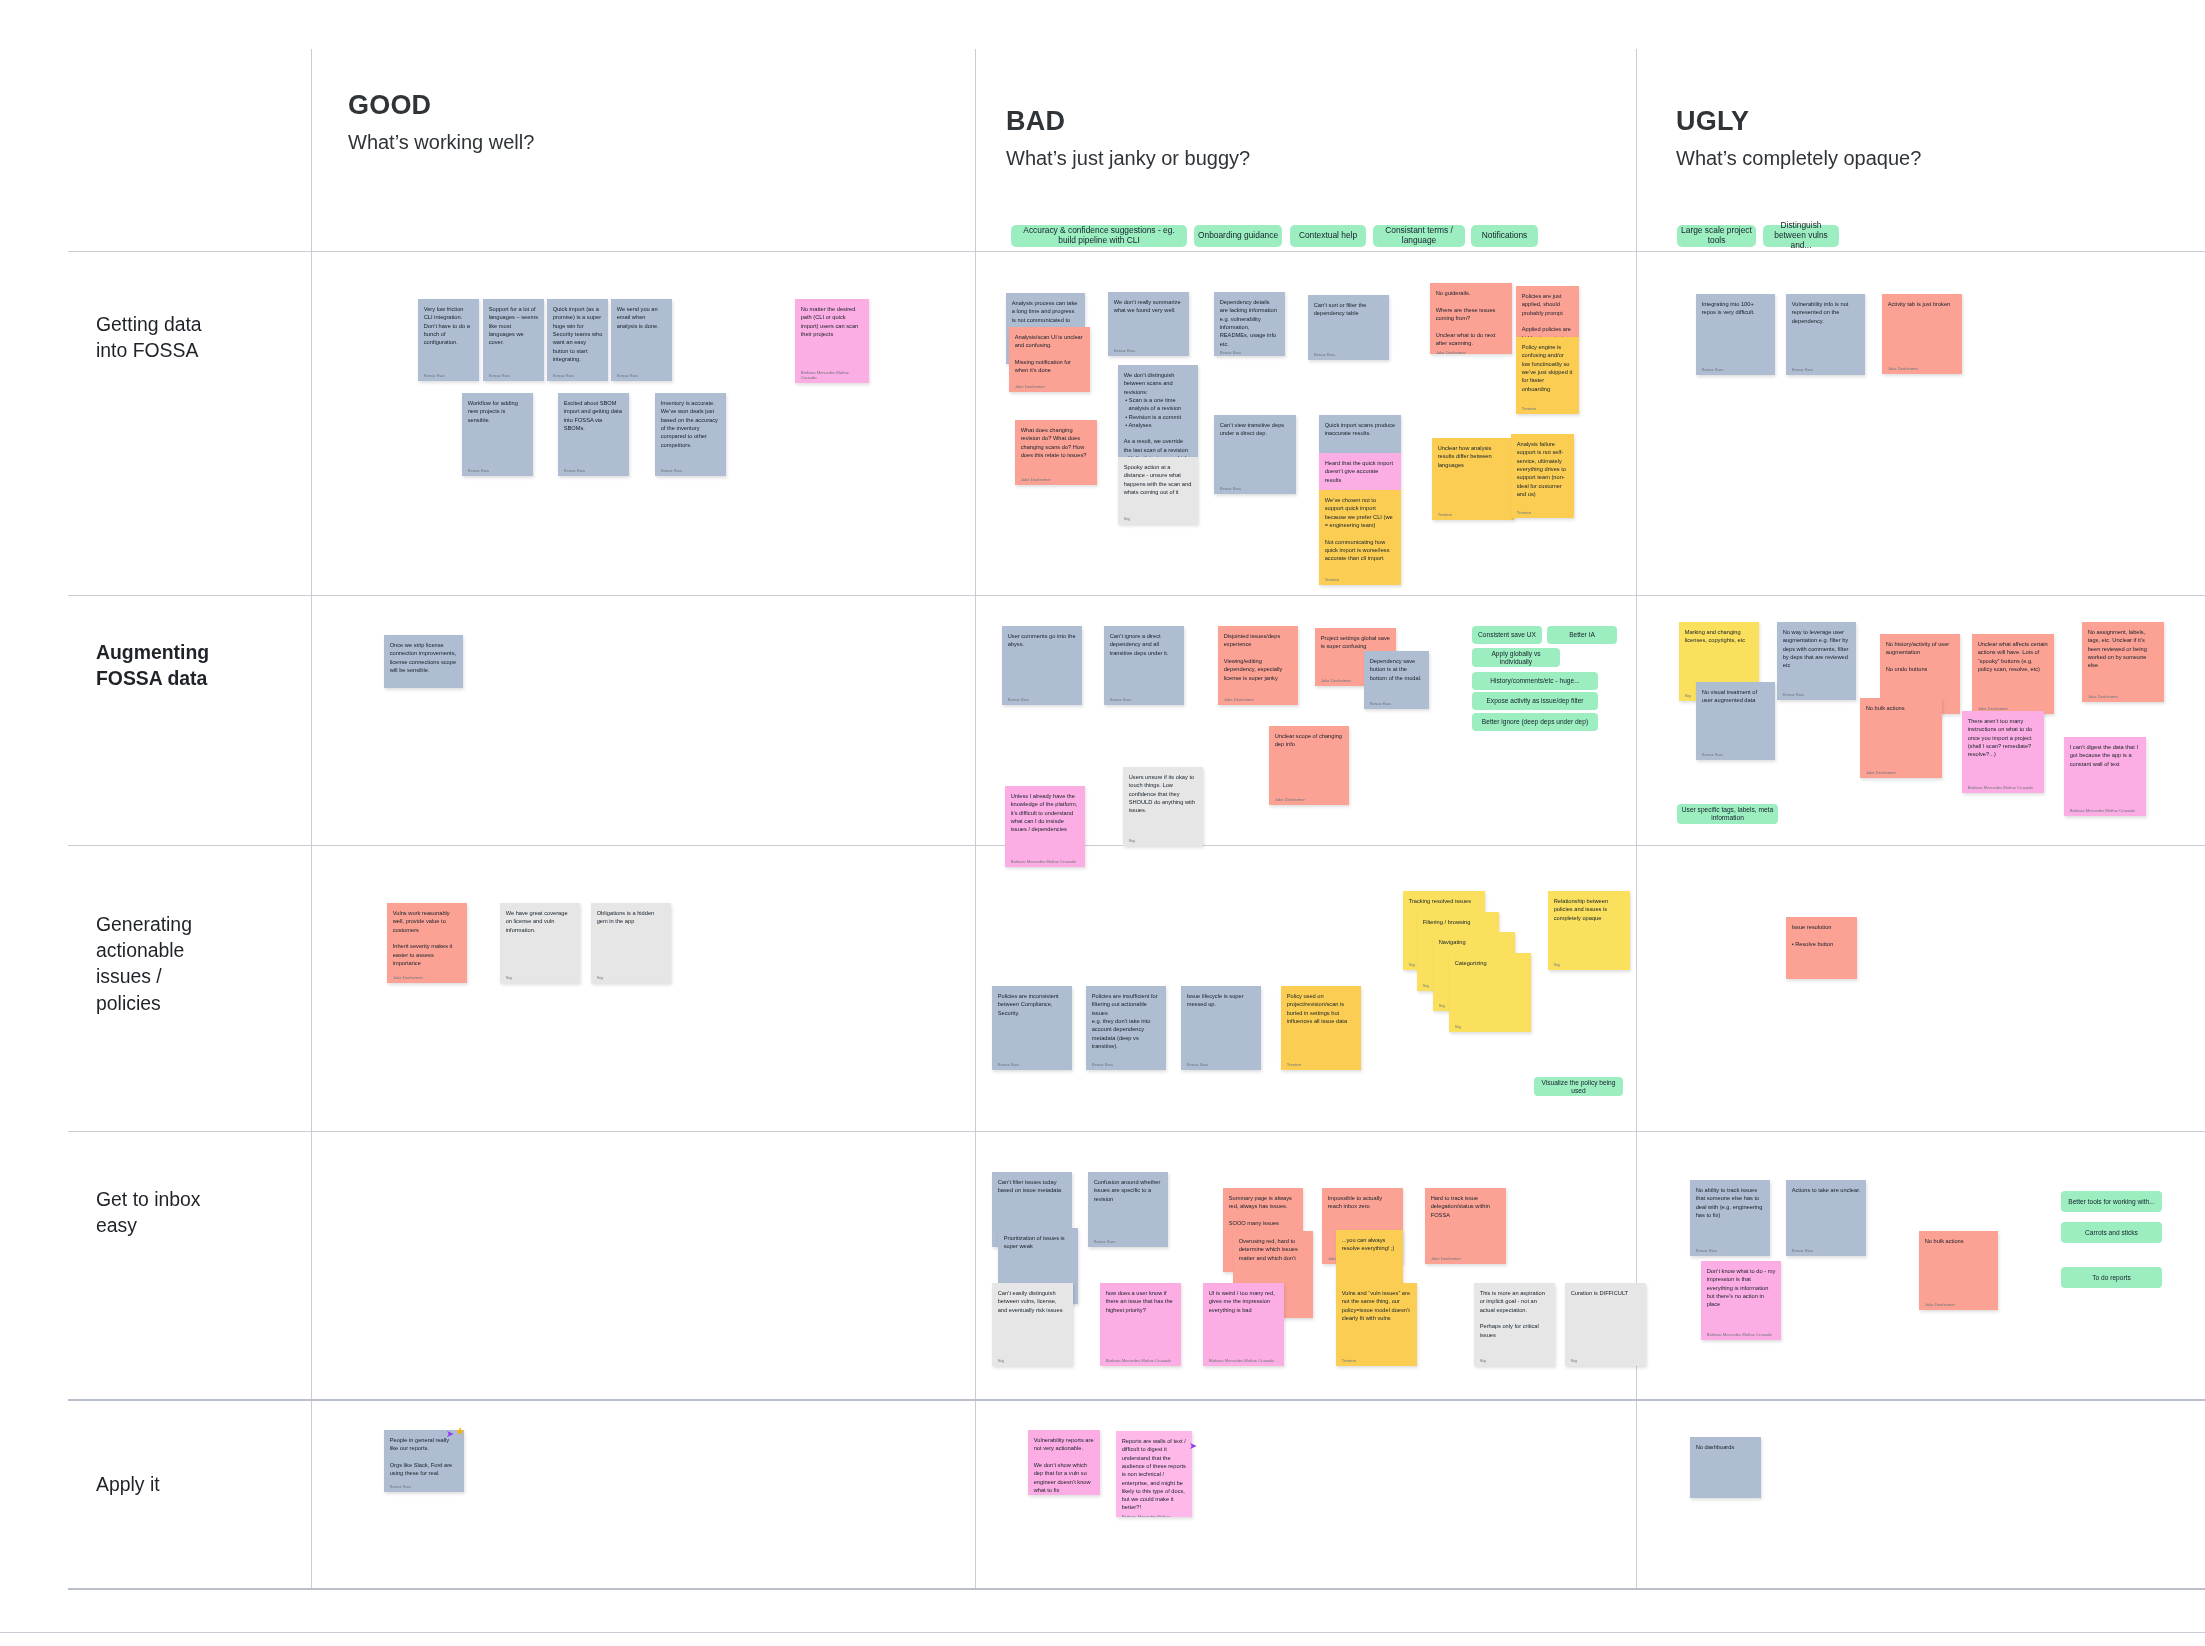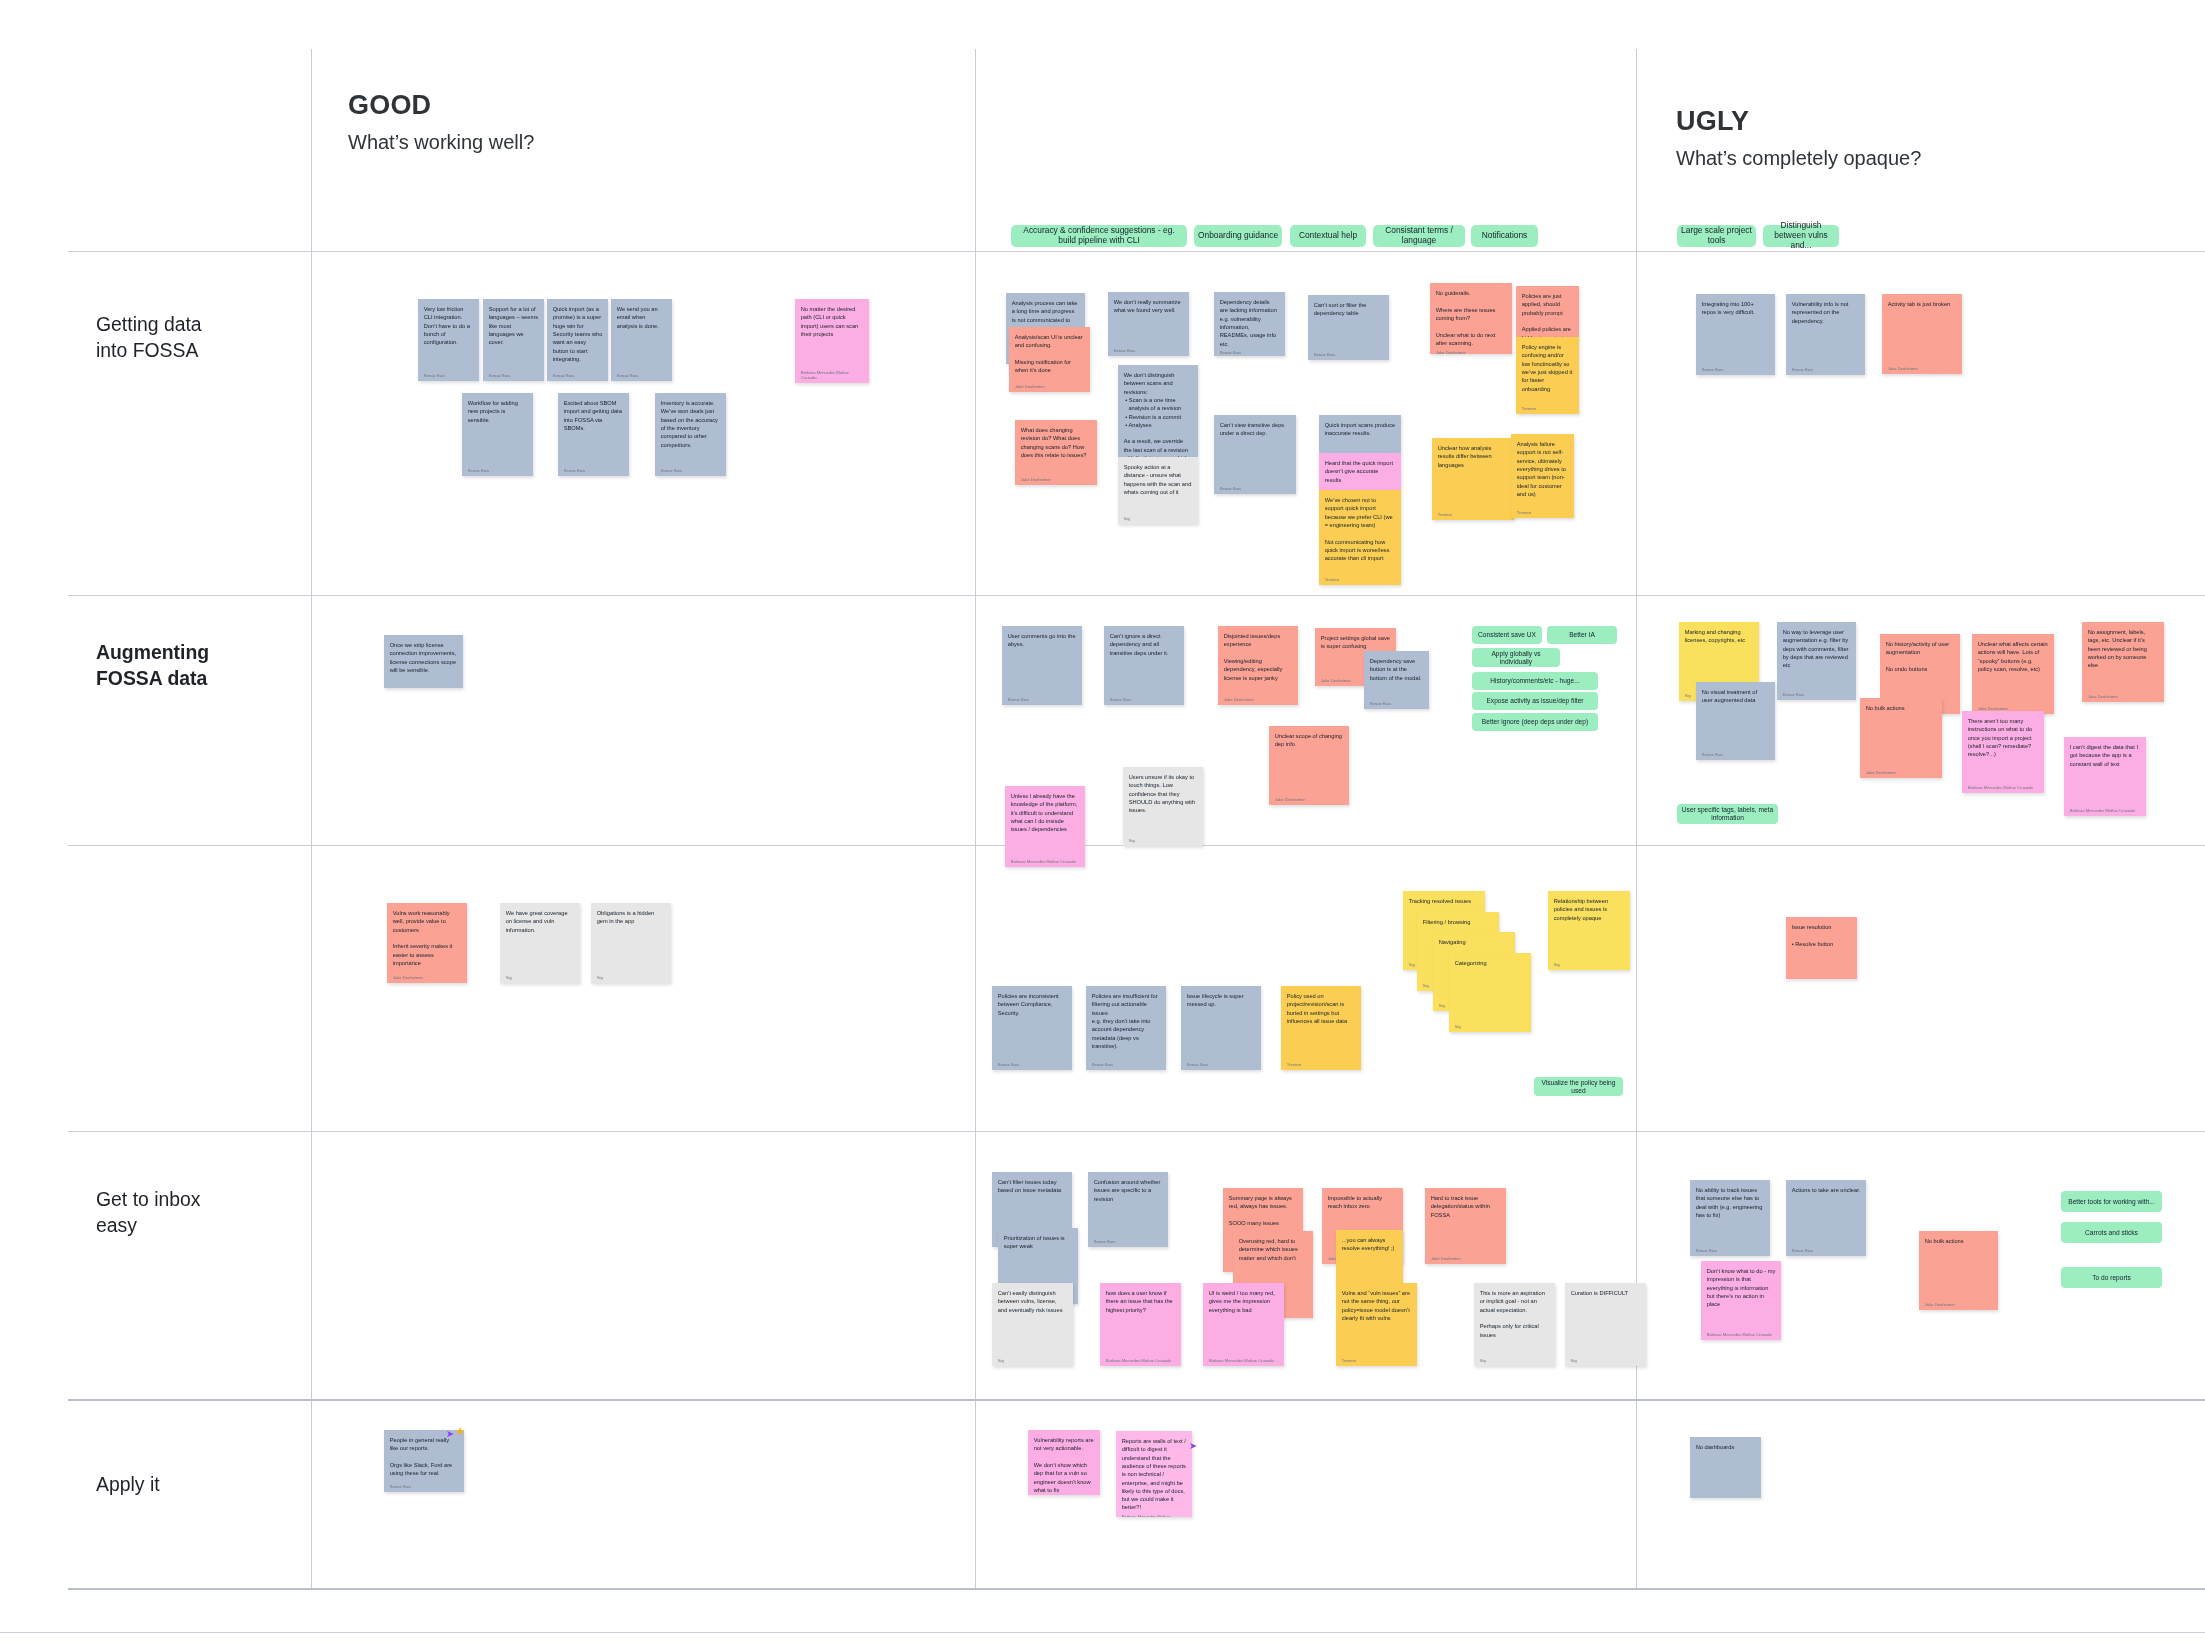--- a/index.html
+++ b/index.html
@@ -84,38 +84,46 @@
   <div class="hline" style="left:68px; top:845px; width:2225px;"></div>
   <div class="hline" style="left:68px; top:1131px; width:2225px;"></div>
   <div class="hline thick" style="left:68px; top:1399px; width:2225px;"></div>
   <div class="hline thick" style="left:68px; top:1588px; width:2225px;"></div>
   <div class="hline" style="left:0px; top:1632px; width:2361px;"></div>
 
   <div class="col-head" style="left:348px; top:92px;">
     <div class="col-title">GOOD</div>
     <div class="col-sub">What’s working well?</div>
   </div>
+  <div class="col-head" style="left:1006px; top:108px;">
+    <div class="col-title">BAD</div>
+    <div class="col-sub">What’s just janky or buggy?</div>
+  </div>
   <div class="col-head" style="left:1676px; top:108px;">
     <div class="col-title">UGLY</div>
     <div class="col-sub">What’s completely opaque?</div>
   </div>
 
   <div class="tag big" style="left:1011px; top:225px; width:176px; height:21.6px;">Accuracy &amp; confidence suggestions - eg. build pipeline with CLI</div>
   <div class="tag big" style="left:1194px; top:225px; width:88px; height:21.6px;">Onboarding guidance</div>
   <div class="tag big" style="left:1290px; top:225px; width:76px; height:21.6px;">Contextual help</div>
   <div class="tag big" style="left:1373px; top:225px; width:92px; height:21.6px;">Consistant terms / language</div>
   <div class="tag big" style="left:1471px; top:225px; width:67px; height:21.6px;">Notifications</div>
 
   <div class="tag big" style="left:1677px; top:225px; width:79px; height:21.6px;">Large scale project tools</div>
   <div class="tag big" style="left:1763px; top:225px; width:76px; height:21.6px;">Distinguish between vulns and...</div>
 
   <div class="row-label" style="left:96px; top:311px; width:190px; white-space:pre-line;">Getting data
 into FOSSA</div>
   <div class="row-label" style="left:96px; top:639px; width:190px; white-space:pre-line;font-weight:bold;">Augmenting
 FOSSA data</div>
+  <div class="row-label" style="left:96px; top:911px; width:190px; white-space:pre-line;">Generating
+actionable
+issues /
+policies</div>
   <div class="row-label" style="left:96px; top:1186px; width:190px; white-space:pre-line;">Get to inbox
 easy</div>
   <div class="row-label" style="left:96px; top:1471px; width:190px; white-space:pre-line;">Apply it</div>
 
   <div class="note blue f13" style="left:418px; top:299px; width:61px; height:82px;">
     <div class="body">Very low friction CLI integration. Don’t have to do a bunch of configuration.</div>
     <div class="author">Kenaz Kwa</div>
   </div>
   <div class="note blue f13" style="left:483px; top:299px; width:61px; height:82px;">
     <div class="body">Support for a lot of languages – seems like most languages we cover.</div>

